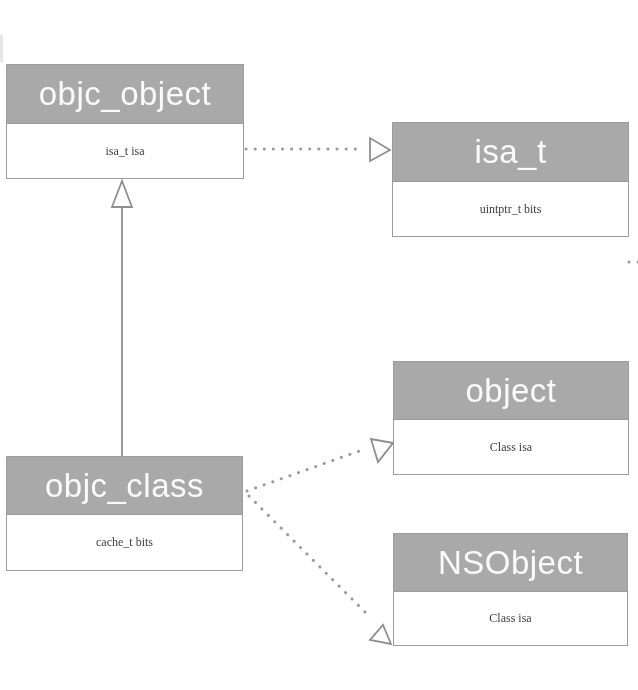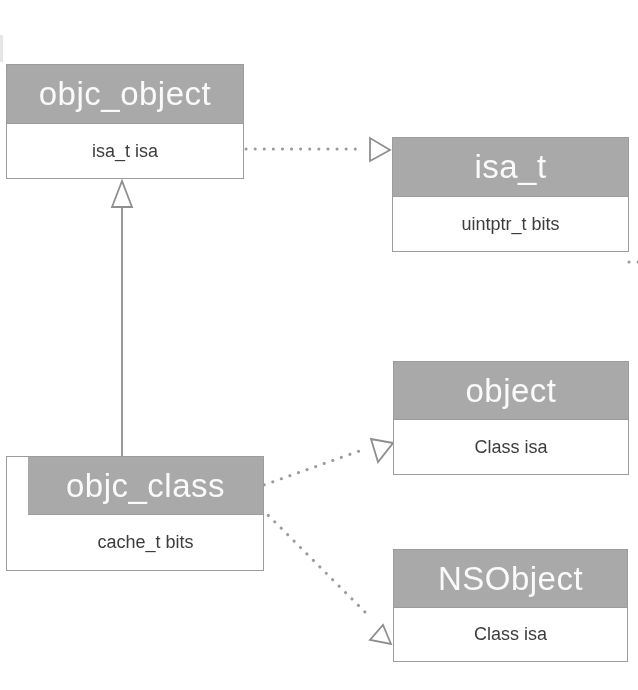--- a/index.html
+++ b/index.html
@@ -58,24 +58,25 @@
     letter-spacing: 0.5px;
     font-weight: 400;
     border-bottom: 1.5px solid #9c9c9c;
     white-space: nowrap;
     overflow: hidden;
   }
   .class-field {
     display: flex;
     align-items: center;
     justify-content: center;
-    font-size: 18px;
+    font-size: 12px;
     color: #3d3d3d;
     white-space: nowrap;
     overflow: hidden;
+    font-family: Liberation Serif, serif;
   }
   .class-field + .class-field {
     border-top: 1.5px solid #a5a5a5;
     text-align: right;
   }
   .edge-artifact {
     position: absolute;
     left: 0;
     top: 0;
     width: 3px;
@@ -106,33 +107,33 @@
 
     <line class="dotted" x1="249" y1="461" x2="367" y2="579"></line>
     <polygon class="arrowhead" points="391,609 383,590 370,605"></polygon>
   </svg>
 
   <div class="class-box" style="left:6px; top:29px; width:236px;">
     <div class="class-header" style="height:58px;">objc_object</div>
     <div class="class-field" style="height:54px;">isa_t isa</div>
   </div>
 
-  <div class="class-box" style="left:392px; top:102px; width:235px;">
+  <div class="class-box" style="left:392px; top:87px; width:235px;">
     <div class="class-header" style="height:58px;">isa_t</div>
     <div class="class-field" style="height:54px;">uintptr_t bits</div>
   </div>
 
   <div class="class-box" style="left:393px; top:326px; width:234px;">
     <div class="class-header" style="height:57px;">object</div>
     <div class="class-field" style="height:54px;">Class isa</div>
   </div>
 
-  <div class="class-box" style="left:6px; top:421px; width:235px;padding-left:21px;">
+  <div class="class-box" style="left:6px; top:421px; width:235px;">
     <div class="class-header" style="height:57px;">objc_class</div>
     <div class="class-field" style="height:55px;">cache_t bits</div>
   </div>
 
-  <div class="class-box" style="left:393px; top:514px; width:233px;">
+  <div class="class-box" style="left:393px; top:498px; width:233px;">
     <div class="class-header" style="height:57px;">NSObject</div>
     <div class="class-field" style="height:53px;">Class isa</div>
   </div>
 
 </div>
 
 </body></html>

